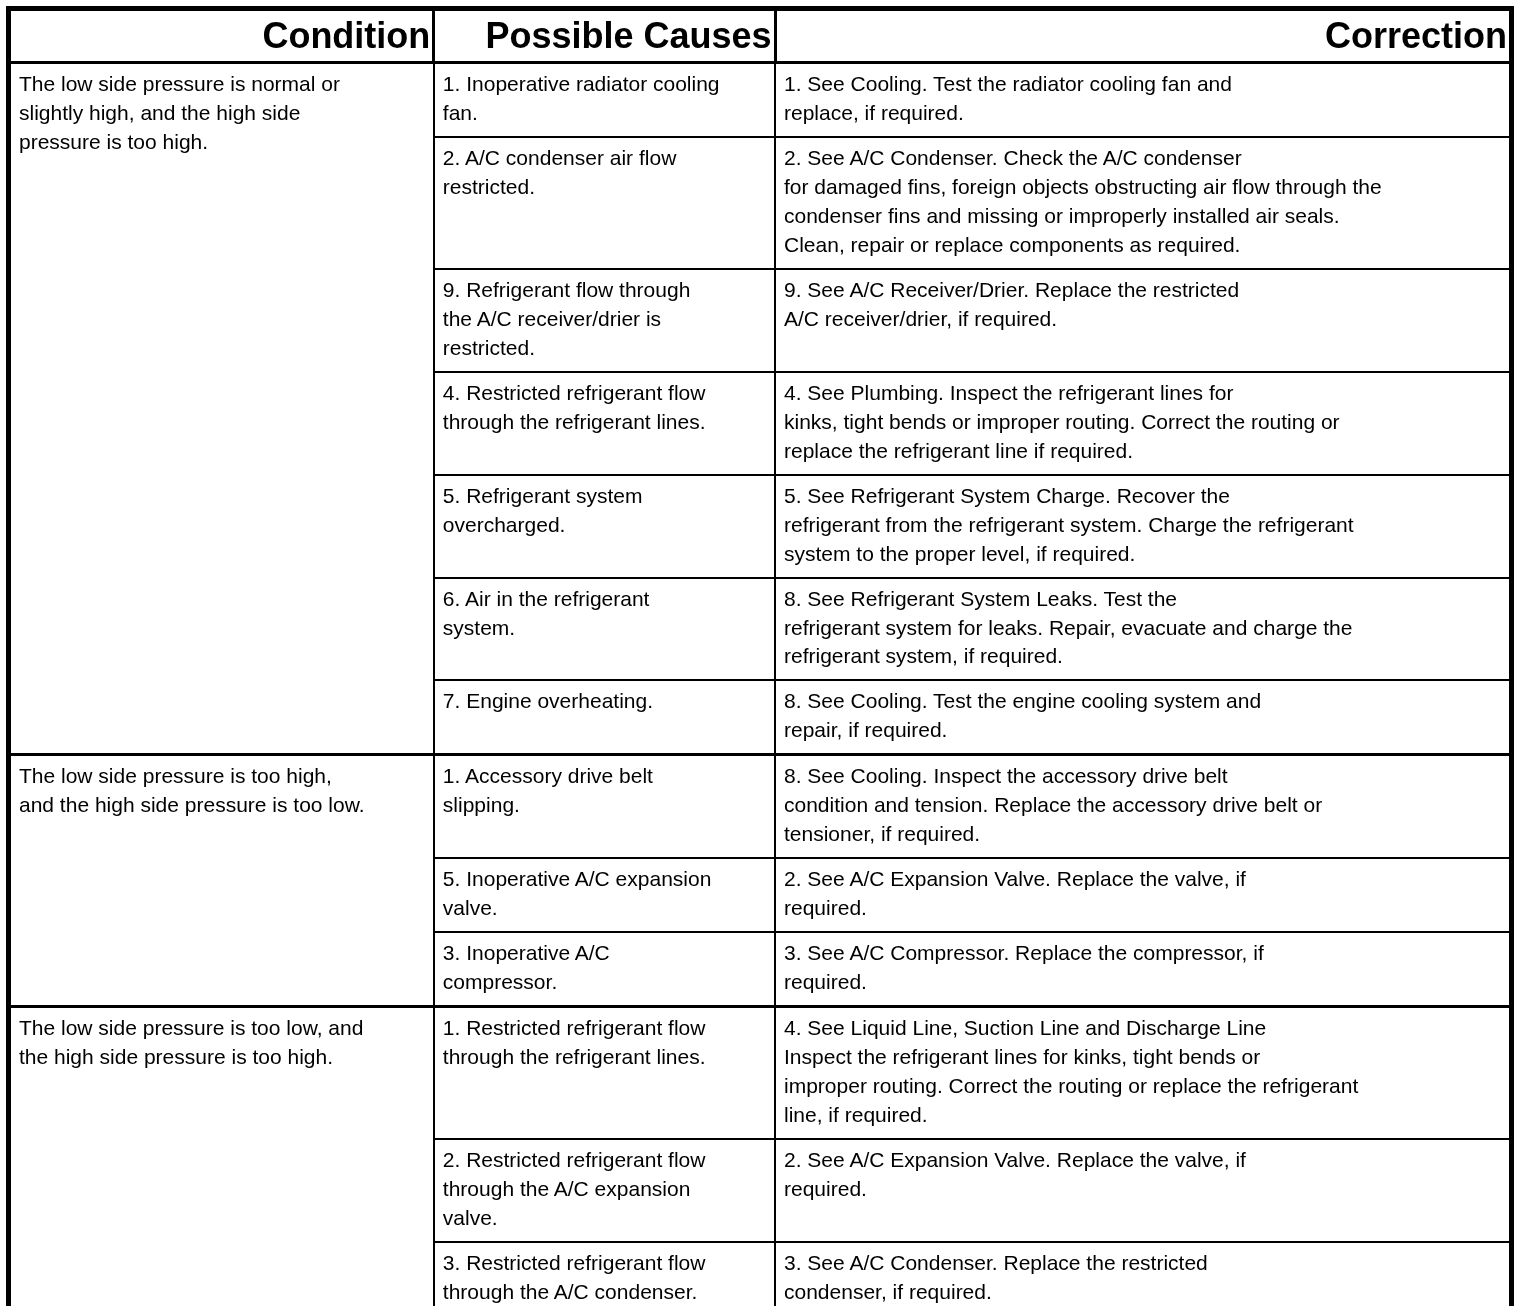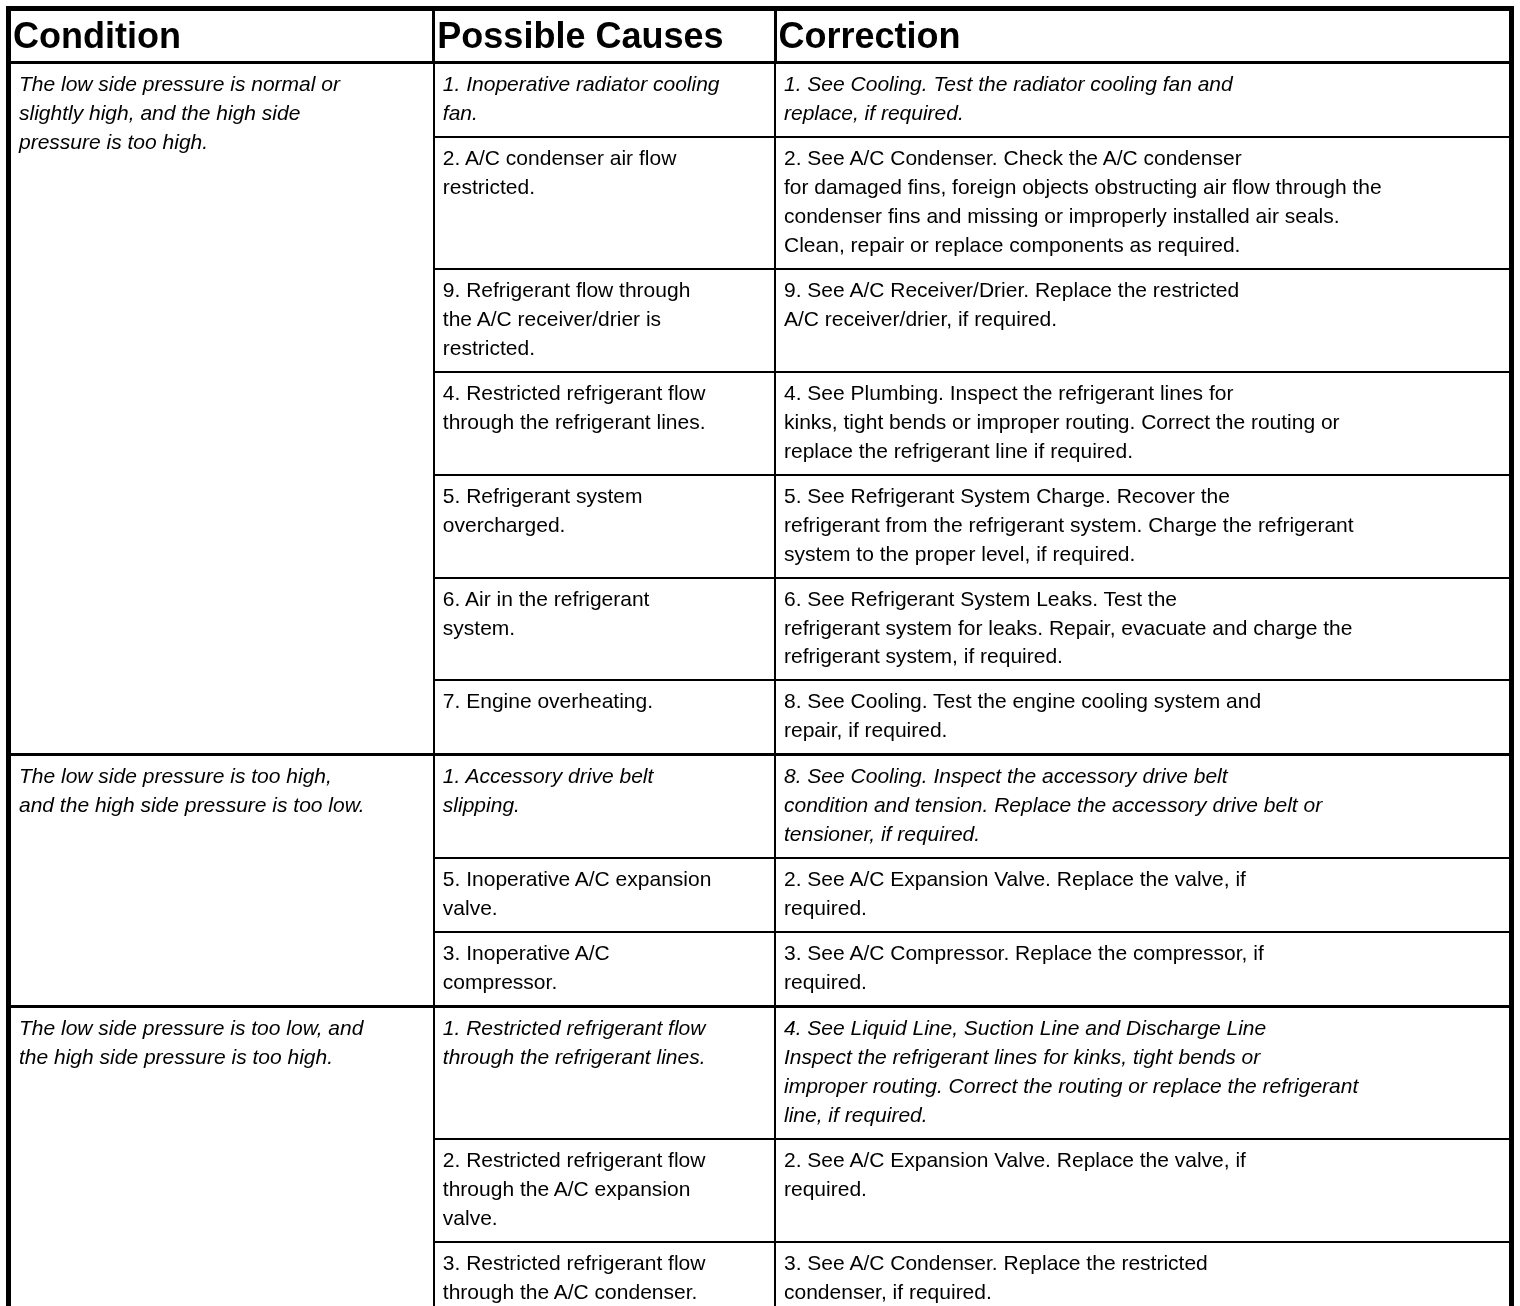--- a/index.html
+++ b/index.html
@@ -20,37 +20,37 @@
     border: 5px solid #000;
     table-layout: fixed;
   }
   col.c1 { width: 28.3%; }
   col.c2 { width: 22.7%; }
   col.c3 { width: 49%; }
   table.diag th {
     border: 3px solid #000;
     font-size: 36px;
     font-weight: bold;
-    text-align: left;
+    text-align: right;
     padding: 4px 2px;
     color: #000;
     white-space: normal;
   }
   table.diag td {
     border: 2px solid #000;
     padding: 6px 8px 8px 8px;
     vertical-align: top;
     font-size: 21px;
     line-height: 1.38;
     color: #000;
     white-space: pre-line;
     word-wrap: break-word;
   }
   td.cond-mid { vertical-align: middle; }
-  tr.group-start td { border-top: 3px solid #000; font-style: italic; }
+  tr.group-start td { border-top: 3px solid #000; }
 </style>
 </head>
 <body>
 
 <div class="page">
   <table class="diag">
     <colgroup>
       <col class="c1">
       <col class="c2">
       <col class="c3">
@@ -98,21 +98,21 @@
       <tr>
         <td>5. Refrigerant system
 overcharged.</td>
         <td>5. See Refrigerant System Charge. Recover the
 refrigerant from the refrigerant system. Charge the refrigerant
 system to the proper level, if required.</td>
       </tr>
       <tr>
         <td>6. Air in the refrigerant
 system.</td>
-        <td>6. See Refrigerant System Leaks. Test the
+        <td>8. See Refrigerant System Leaks. Test the
 refrigerant system for leaks. Repair, evacuate and charge the
 refrigerant system, if required.</td>
       </tr>
       <tr>
         <td>7. Engine overheating.</td>
         <td>8. See Cooling. Test the engine cooling system and
 repair, if required.</td>
       </tr>
 
       <tr class="group-start">

